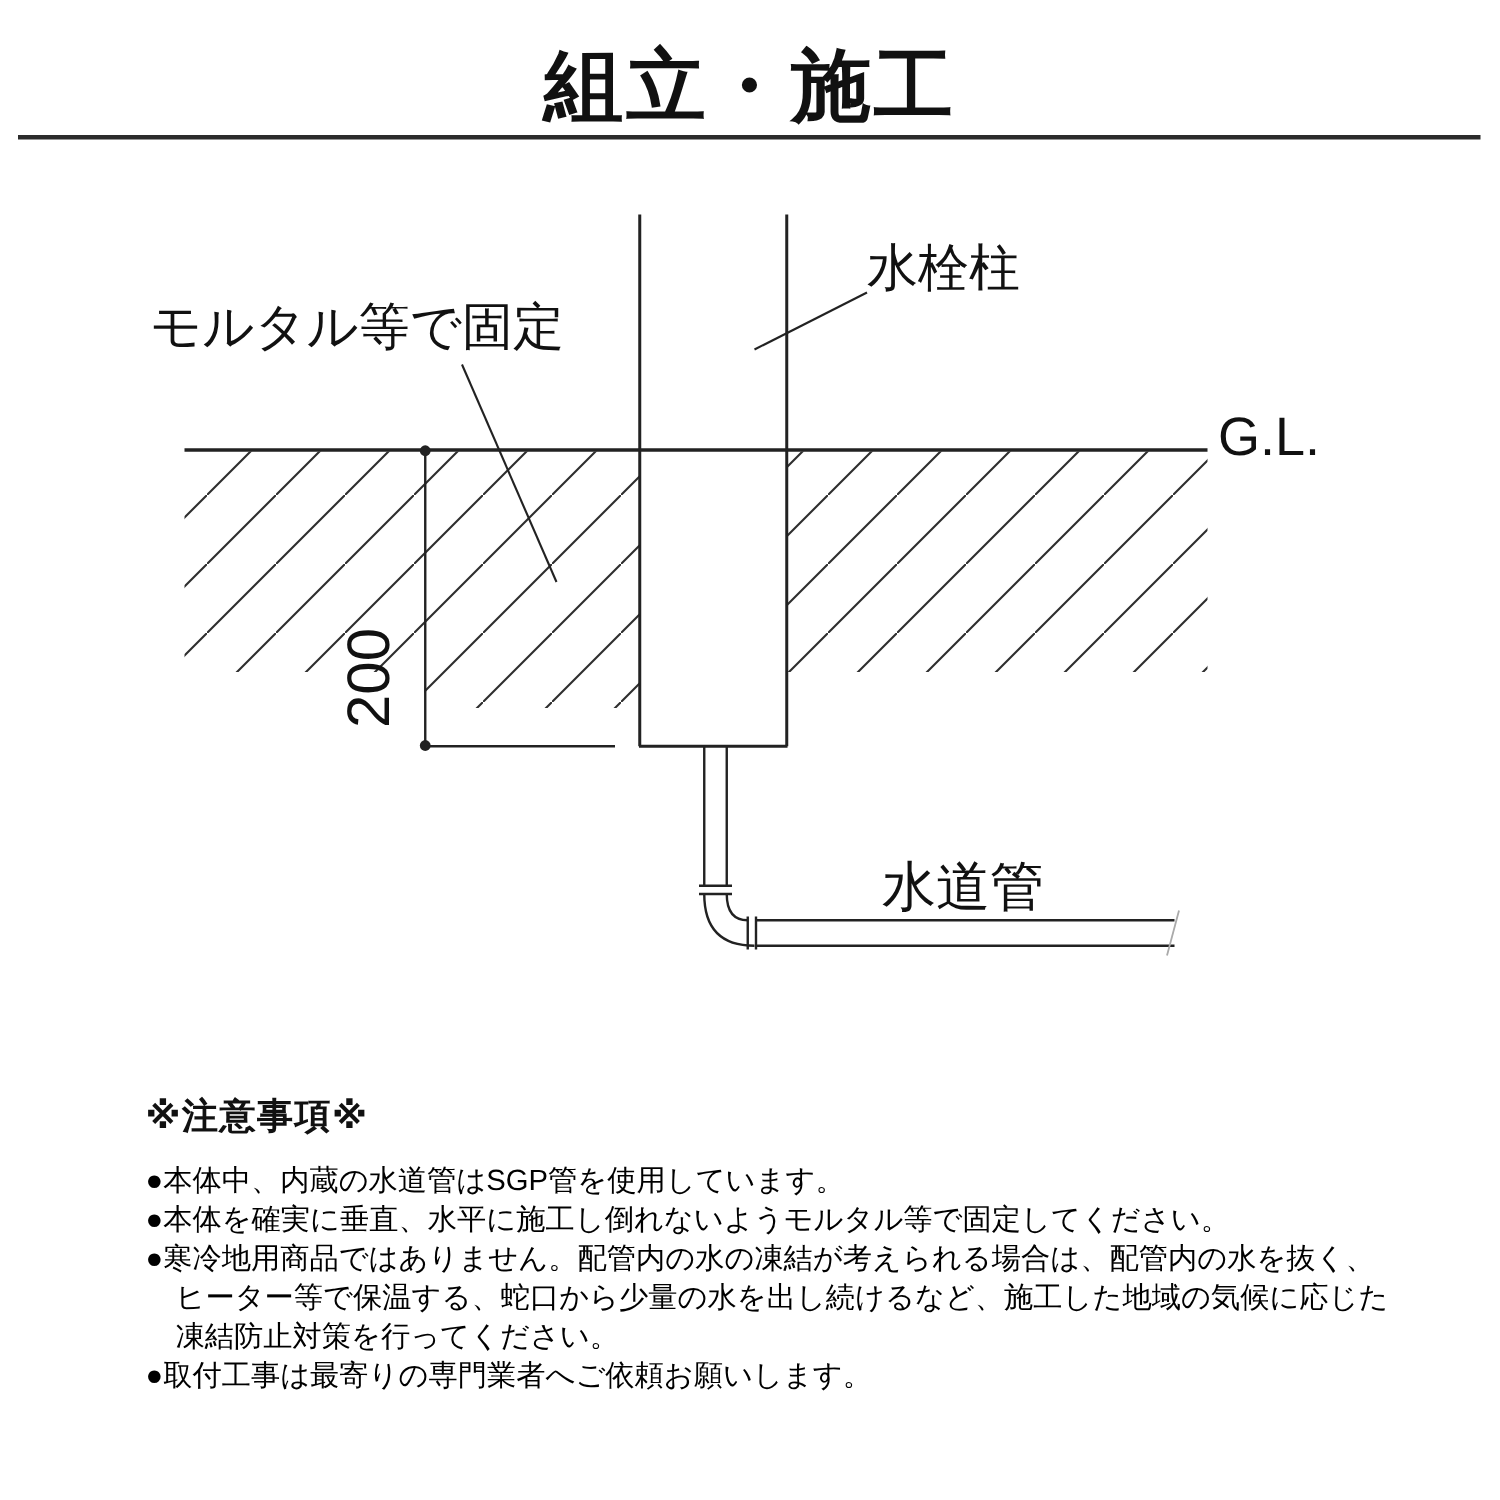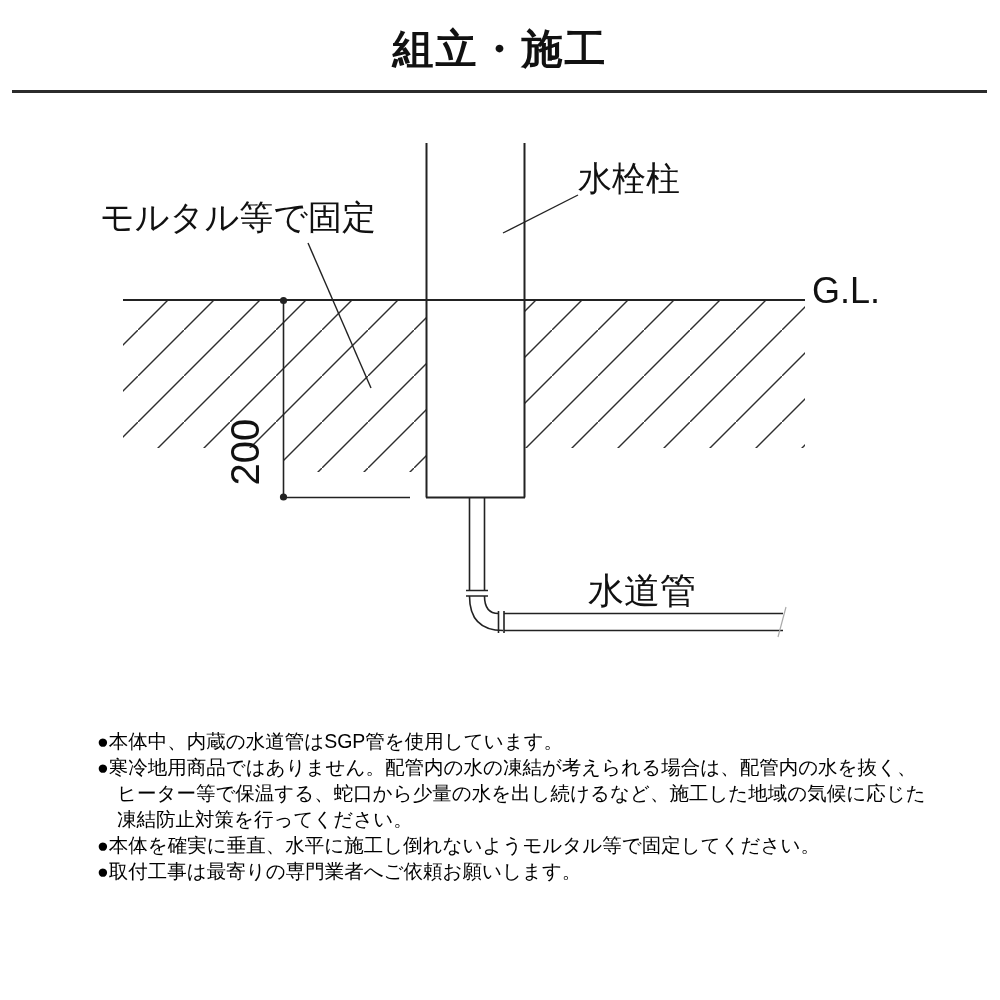--- a/index.html
+++ b/index.html
@@ -2,21 +2,21 @@
 <html><head>
 <meta charset="utf-8">
 <style>
   html,body{margin:0;padding:0;background:#ffffff;}
   .page{
     position:relative;width:1000px;height:1000px;background:#ffffff;overflow:hidden;
     font-family:"Liberation Sans","DejaVu Sans",sans-serif;color:#111111;
   }
   .title{
     position:absolute;top:22px;left:0;right:0;text-align:center;
-    font-size:41px;font-weight:bold;letter-spacing:2px;color:#111111;margin:0;
+    font-size:53px;font-weight:bold;letter-spacing:2px;color:#111111;margin:0;
   }
   .rule{
     position:absolute;top:90px;left:12px;width:975px;height:3px;background:#2b2b2b;
   }
   .diagram{
     position:absolute;top:100px;left:0;width:1000px;height:620px;
   }
   .diagram text{
     fill:#111111;font-family:"Liberation Sans","DejaVu Sans",sans-serif;
   }
@@ -79,23 +79,24 @@
       <line x1="786" y1="507" x2="778" y2="537" stroke="#aaaaaa" stroke-width="1.2"></line>
     </g>
 
     <text x="100" y="129" font-size="34">モルタル等で固定</text>
     <text x="578" y="90" font-size="34">水栓柱</text>
     <text x="812" y="203" font-size="36">G.L.</text>
     <text x="588" y="503" font-size="36">水道管</text>
   </svg>
 
   <div class="notes">
+    <h2 class="notes-heading">※注意事項※</h2>
     <ul class="notes-list">
       <li>●本体中、内蔵の水道管はSGP管を使用しています。</li>
+      <li>●本体を確実に垂直、水平に施工し倒れないようモルタル等で固定してください。</li>
       <li>●寒冷地用商品ではありません。配管内の水の凍結が考えられる場合は、配管内の水を抜く、
 ヒーター等で保温する、蛇口から少量の水を出し続けるなど、施工した地域の気候に応じた
 凍結防止対策を行ってください。</li>
-      <li>●本体を確実に垂直、水平に施工し倒れないようモルタル等で固定してください。</li>
       <li>●取付工事は最寄りの専門業者へご依頼お願いします。</li>
     </ul>
   </div>
 
 </div>
 
 </body></html>

